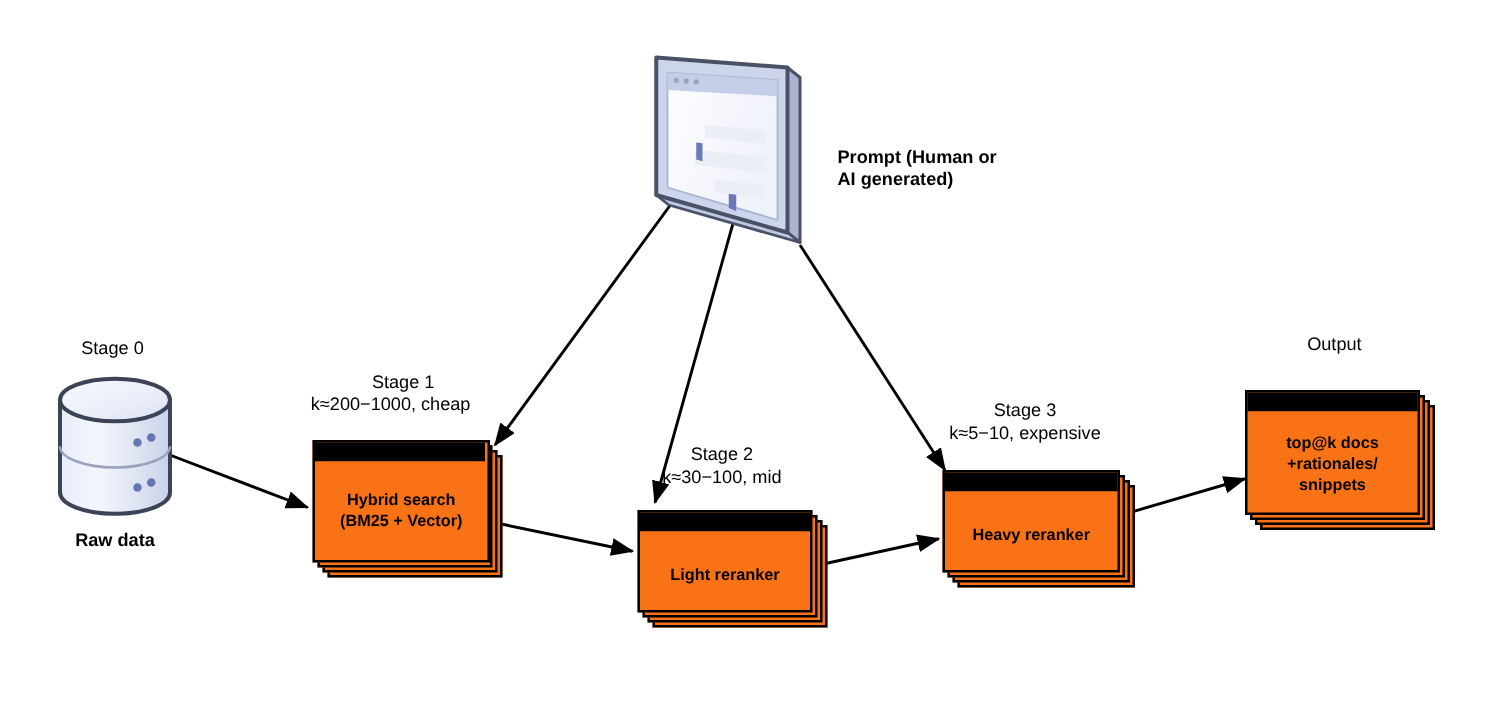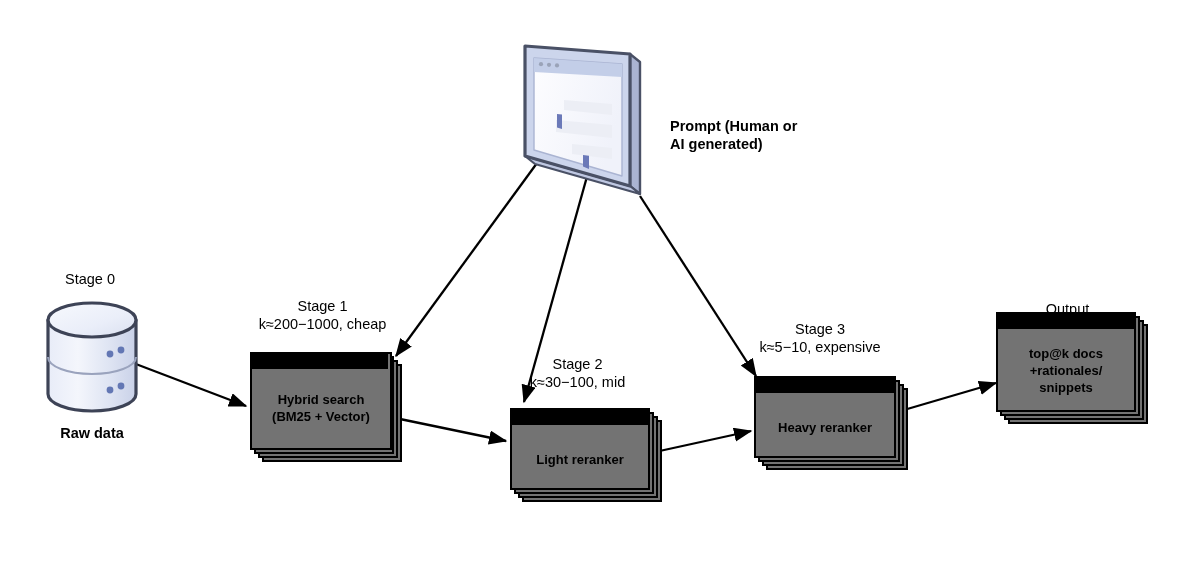--- a/index.html
+++ b/index.html
@@ -43,21 +43,21 @@
     font-size: 14.5px;
     font-weight: 700;
   }
 
   
   .stack {
     position: absolute;
   }
   .stack .sheet {
     position: absolute;
-    background: #737373;
+    background: #f97316;
     border: 2.5px solid #000000;
     box-sizing: border-box;
   }
   .stack .sheet.back3 { z-index: 1; }
   .stack .sheet.back2 { z-index: 2; }
   .stack .sheet.back1 { z-index: 3; }
   .stack .sheet.front {
     z-index: 4;
     left: 0;
     top: 0;
@@ -182,21 +182,21 @@
 
       <path d="M45,78 L50,78.6 L50,93 L45,91.6 Z" fill="#6b79b8"></path>
       <path d="M71,119 L77,119.8 L77,133 L71,130.4 Z" fill="#6b79b8"></path>
     </svg>
   </div>
 
   <div class="lbl lbl-bold" style="left:670px; top:117px; width:260px; text-align:left;">Prompt (Human or</div>
   <div class="lbl lbl-bold" style="left:670px; top:135px; width:260px; text-align:left;">AI generated)</div>
 
   <div class="lbl lbl-stage" style="left:250px; top:297px; width:145px;">Stage 1</div>
-  <div class="lbl lbl-stage" style="left:240px; top:315px; width:165px;">k≈200−1000, cheap</div>
+  <div class="lbl lbl-stage" style="left:230px; top:315px; width:165px;">k≈200−1000, cheap</div>
 
   <div class="stack" style="left:250px; top:352px; width:160px; height:110px;">
     <div class="sheet back3" style="left:12px; top:12px; width:140px; height:98px;"></div>
     <div class="sheet back2" style="left:8px; top:8px; width:140px; height:98px;"></div>
     <div class="sheet back1" style="left:4px; top:4px; width:140px; height:98px;"></div>
     <div class="sheet front" style="width:142px; height:98px;">
       <div class="hdr" style="width:136px;"></div>
       <div class="node-text" style="top:38px;">Hybrid search
 (BM25 + Vector)</div>
     </div>
@@ -221,21 +221,21 @@
   <div class="stack" style="left:754px; top:376px; width:160px; height:100px;">
     <div class="sheet back3" style="left:12px; top:12px; width:142px; height:82px;"></div>
     <div class="sheet back2" style="left:8px; top:8px; width:142px; height:82px;"></div>
     <div class="sheet back1" style="left:4px; top:4px; width:142px; height:82px;"></div>
     <div class="sheet front" style="width:142px; height:82px;padding-left:48px;">
       <div class="hdr" style="width:138px;"></div>
       <div class="node-text" style="top:42px;">Heavy reranker</div>
     </div>
   </div>
 
-  <div class="lbl lbl-stage" style="left:995px; top:300px; width:145px;">Output</div>
+  <div class="lbl lbl-stage" style="left:995px; top:267px; width:145px;">Output</div>
 
   <div class="stack" style="left:996px; top:312px; width:160px; height:120px;">
     <div class="sheet back3" style="left:12px; top:12px; width:140px; height:100px;"></div>
     <div class="sheet back2" style="left:8px; top:8px; width:140px; height:100px;"></div>
     <div class="sheet back1" style="left:4px; top:4px; width:140px; height:100px;"></div>
     <div class="sheet front" style="width:140px; height:100px;">
       <div class="hdr" style="width:136px;"></div>
       <div class="node-text" style="top:32px;">top@k docs
 +rationales/
 snippets</div>

